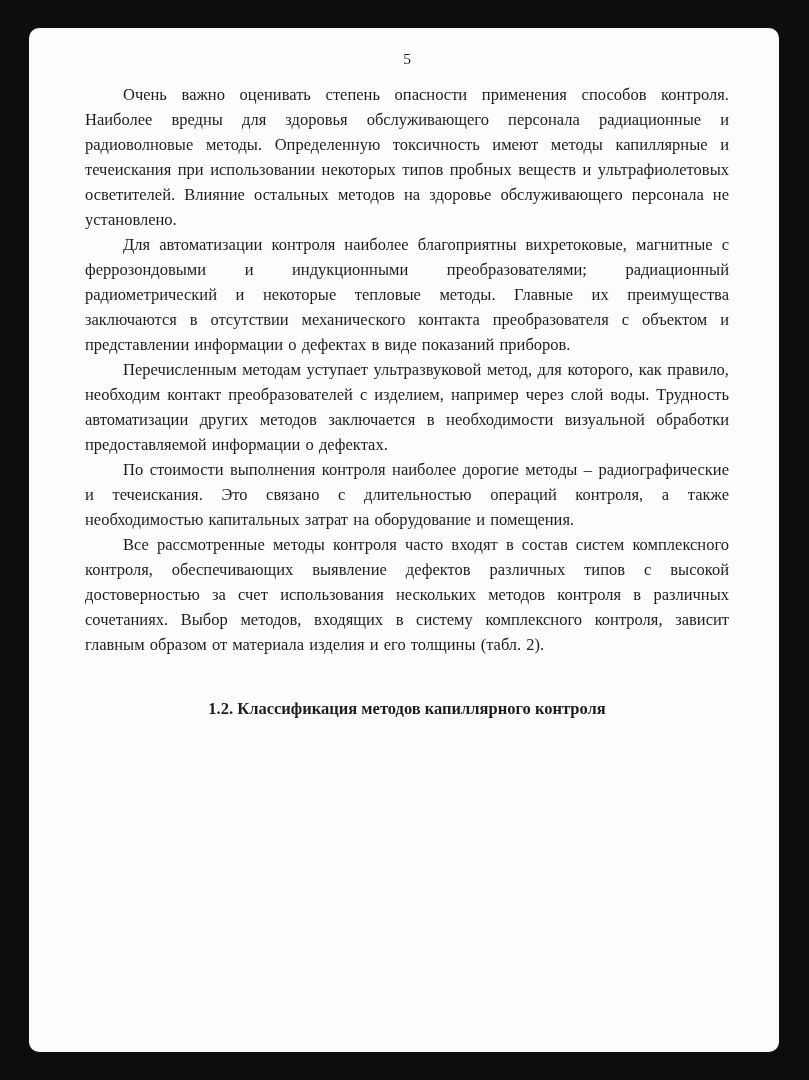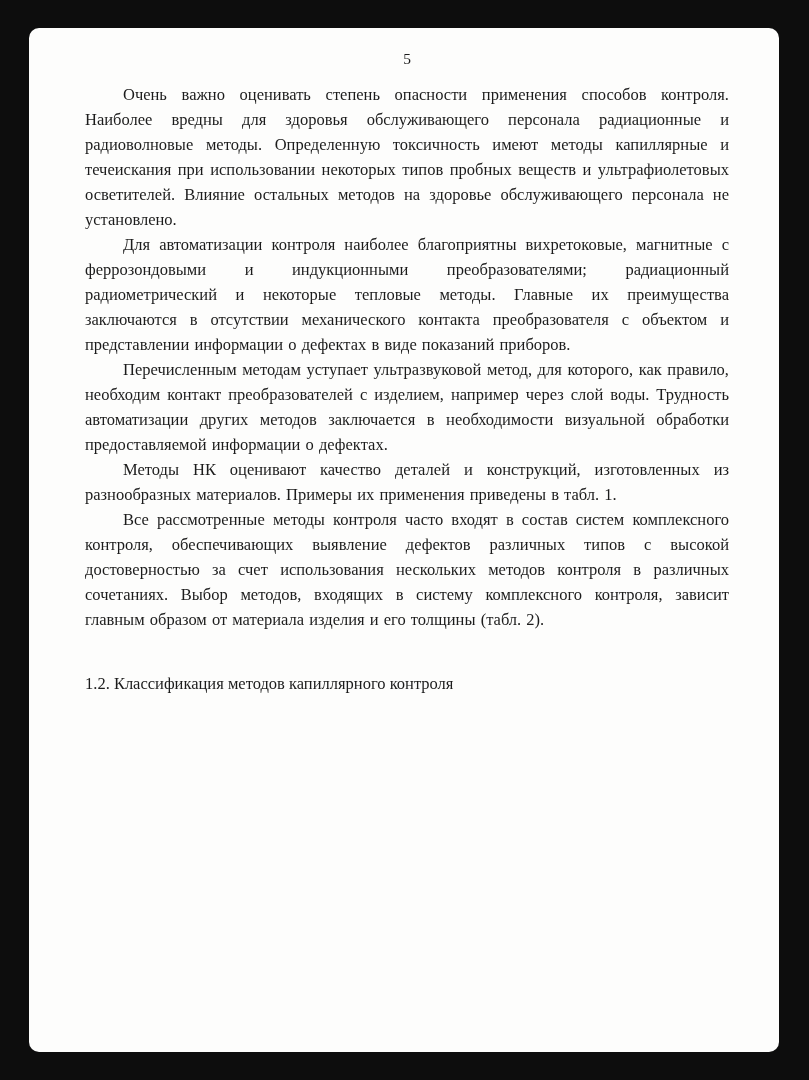--- a/index.html
+++ b/index.html
@@ -42,42 +42,42 @@
     font-size: 16.5px;
     line-height: 25px;
     text-align: justify;
     text-indent: 38px;
     word-spacing: 1px;
   }
   .section-heading {
     margin: 40px 0 40px 0;
     font-size: 16.5px;
     line-height: 23px;
-    font-weight: normal;
-    text-align: left;
+    font-weight: bold;
+    text-align: center;
     text-indent: 0;
   }
 </style>
 </head>
 <body>
 
 <div class="scan-frame">
   <div class="page">
     <div class="page-inner">
 
       <p class="page-number">5</p>
 
       <p class="para">Очень важно оценивать степень опасности применения способов контроля. Наиболее вредны для здоровья обслуживающего персонала радиационные и радиоволновые методы. Определенную токсичность имеют методы капиллярные и течеискания при использовании некоторых типов пробных веществ и ультрафиолетовых осветителей. Влияние остальных методов на здоровье обслуживающего персонала не установлено.</p>
 
       <p class="para">Для автоматизации контроля наиболее благоприятны вихретоковые, магнитные с феррозондовыми и индукционными преобразователями; радиационный радиометрический и некоторые тепловые методы. Главные их преимущества заключаются в отсутствии механического контакта преобразователя с объектом и представлении информации о дефектах в виде показаний приборов.</p>
 
       <p class="para">Перечисленным методам уступает ультразвуковой метод, для которого, как правило, необходим контакт преобразователей с изделием, например через слой воды. Трудность автоматизации других методов заключается в необходимости визуальной обработки предоставляемой информации о дефектах.</p>
 
+      <p class="para">По стоимости выполнения контроля наиболее дорогие методы – радиографические и течеискания. Это связано с длительностью операций контроля, а также необходимостью капитальных затрат на оборудование и помещения.</p>
 
-      <p class="para">Методы НК оценивают качество деталей и конструкций, изготовленных из разнообразных материалов. Примеры их применения приведены в табл. 1.</p>
 
       <p class="para">Все рассмотренные методы контроля часто входят в состав систем комплексного контроля, обеспечивающих выявление дефектов различных типов с высокой достоверностью за счет использования нескольких методов контроля в различных сочетаниях. Выбор методов, входящих в систему комплексного контроля, зависит главным образом от материала изделия и его толщины (табл. 2).</p>
 
       <h2 class="section-heading">1.2. Классификация методов капиллярного контроля</h2>
 
 
 
     </div>
   </div>
 </div>

